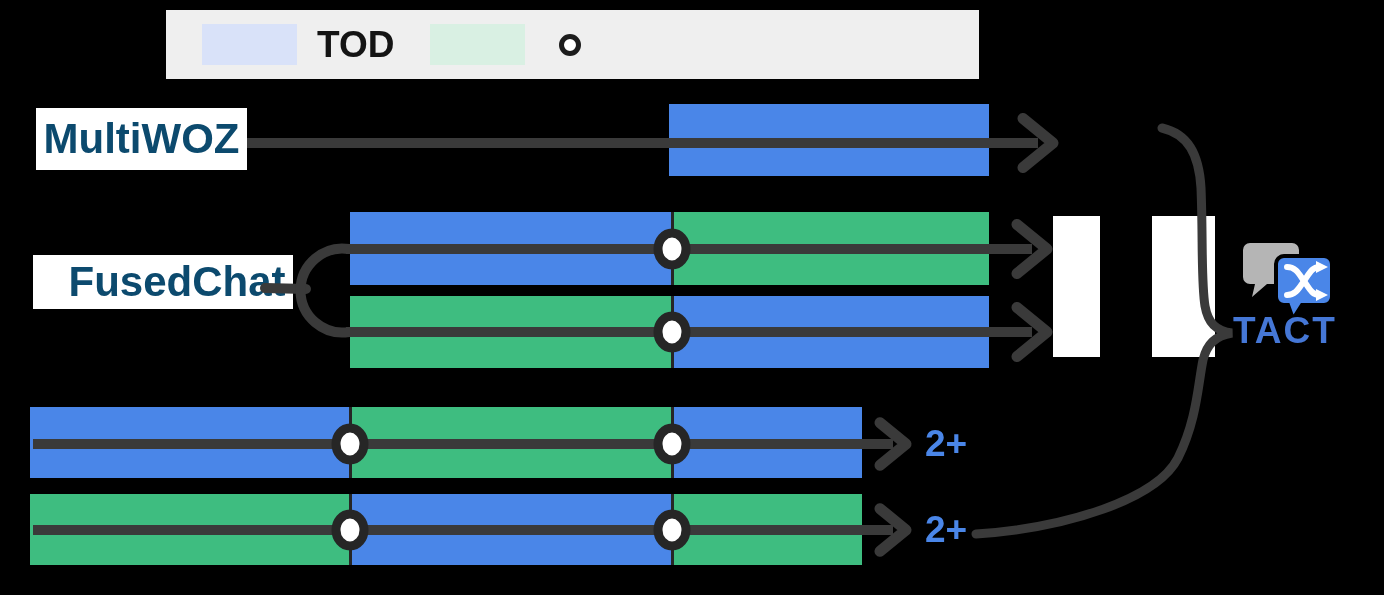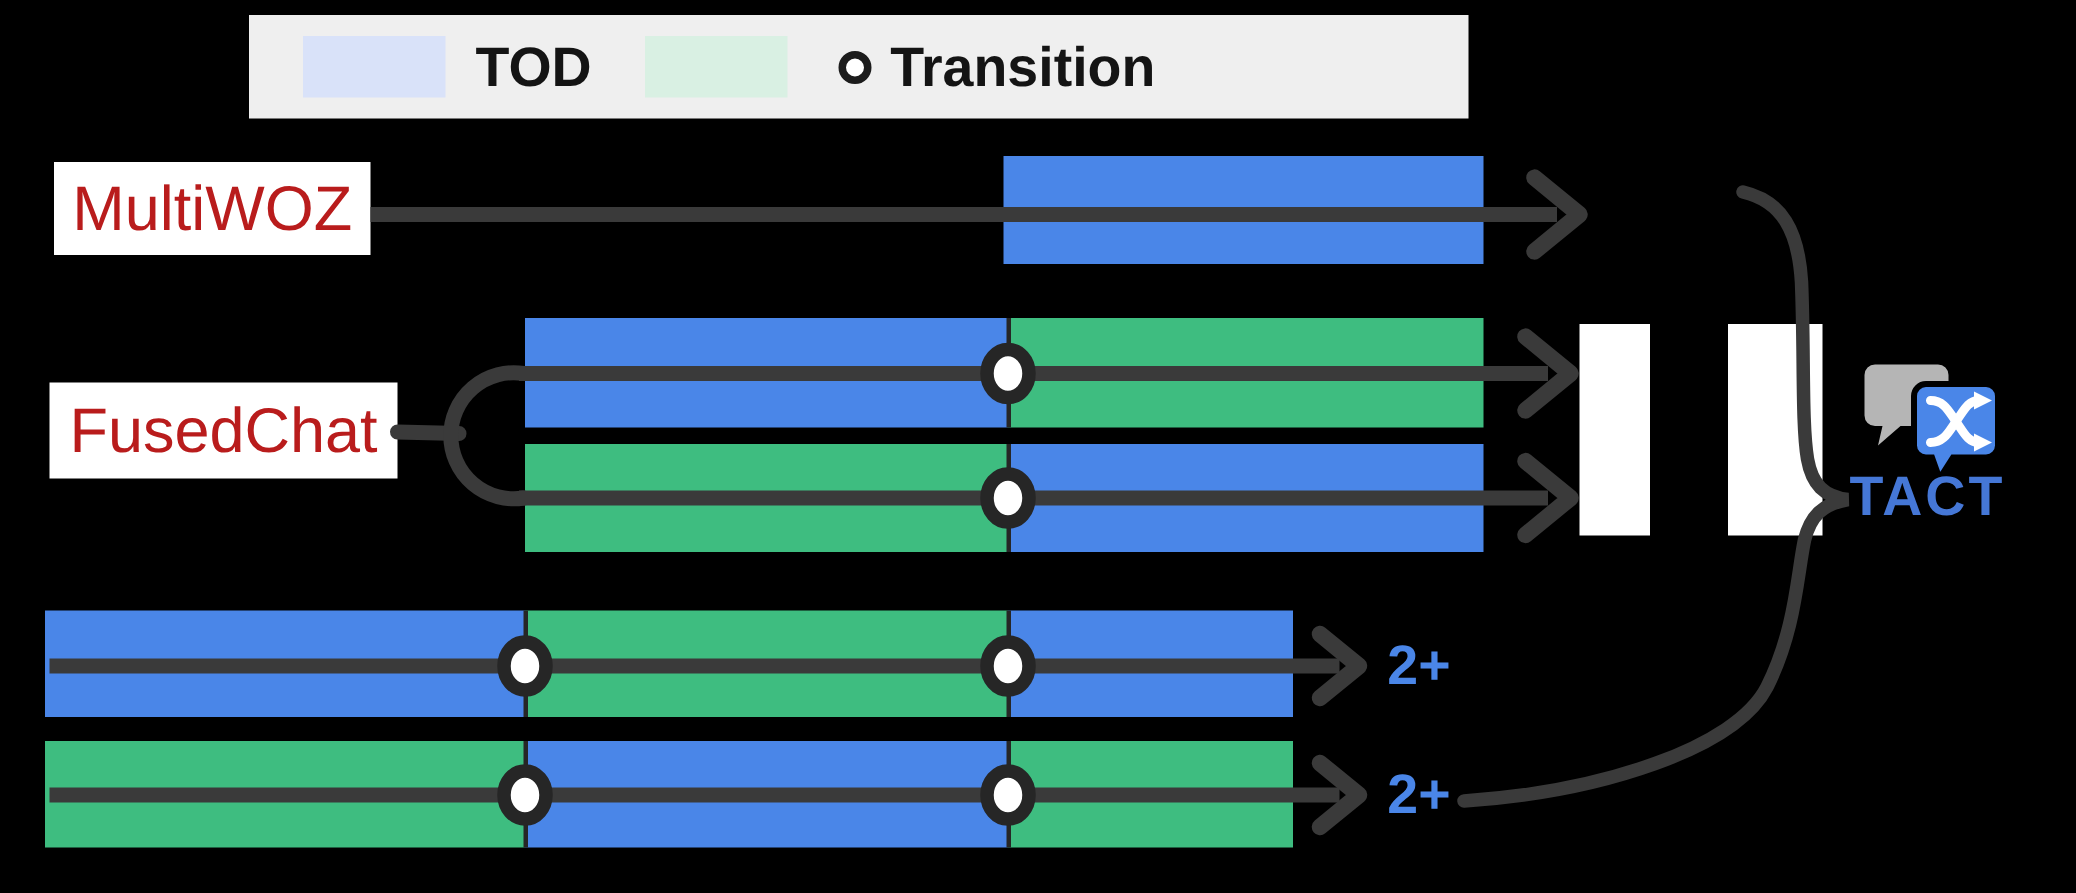--- a/index.html
+++ b/index.html
@@ -7,24 +7,24 @@
           font-family:"Liberation Sans",sans-serif;}
   
   #legend{position:absolute;left:122px;top:10px;width:813px;height:69px;background:#efefef;
           display:flex;align-items:center;margin-left:44px;}
   .legend-item{display:flex;align-items:center;}
   .swatch{width:95px;height:41px;margin-left:36px;}
   .legend-label{font-size:37px;font-weight:600;color:#141414;margin-left:20px;letter-spacing:0px;}
   .legend-circle{width:12px;height:12px;border:5px solid #1c1c1c;border-radius:50%;background:#fff;margin-left:34px;}
   .legend-circle + .legend-label{margin-left:12px;}
   
-  .name-box{position:absolute;background:#fff;color:#b91c1c;font-weight:400;
+  .name-box{position:absolute;background:#fff;color:#0c4a6e;font-weight:700;
             display:flex;align-items:center;justify-content:center;}
   #label-multiwoz{left:36px;top:108px;width:211px;height:62px;font-size:42px;}
-  #label-fusedchat{left:33px;top:255px;width:232px;height:64px;font-size:42px;}
+  #label-fusedchat{left:33px;top:255px;width:232px;height:54px;font-size:42px;padding-left:28px;}
   
   .bar-seg{position:absolute;}
   .seg-divider{position:absolute;width:3px;background:#262626;}
   
   .white-card{position:absolute;background:#fff;}
   #card1{left:1053px;top:216px;width:47px;height:141px;}
   #card2{left:1152px;top:216px;width:63px;height:141px;}
   
   .suffix-label{position:absolute;color:#4a86e8;font-size:37px;font-weight:700;transform:translate(-50%,-50%);}
   
@@ -40,21 +40,20 @@
   <div id="legend">
     <div class="legend-item">
       <div class="swatch" style="background: rgb(217, 226, 249);"></div>
       <div class="legend-label">TOD</div>
     </div>
     <div class="legend-item">
       <div class="swatch" style="background: rgb(217, 240, 227);"></div>
     </div>
     <div class="legend-item">
       <div class="legend-circle"></div>
-      <div class="legend-label">Transition</div>
     </div>
   </div>
 
   <div id="bars">
       <div class="bar-seg" style="left: 669px; top: 104px; width: 320px; height: 72px; background: rgb(74, 134, 232);"></div>
       <div class="bar-seg" style="left: 350px; top: 212px; width: 322px; height: 73px; background: rgb(74, 134, 232);"></div>
       <div class="bar-seg" style="left: 672px; top: 212px; width: 317px; height: 73px; background: rgb(62, 189, 128);"></div>
       <div class="seg-divider" style="left: 670.5px; top: 212px; height: 73px;"></div>
       <div class="bar-seg" style="left: 350px; top: 296px; width: 322px; height: 72px; background: rgb(62, 189, 128);"></div>
       <div class="bar-seg" style="left: 672px; top: 296px; width: 317px; height: 72px; background: rgb(74, 134, 232);"></div>

